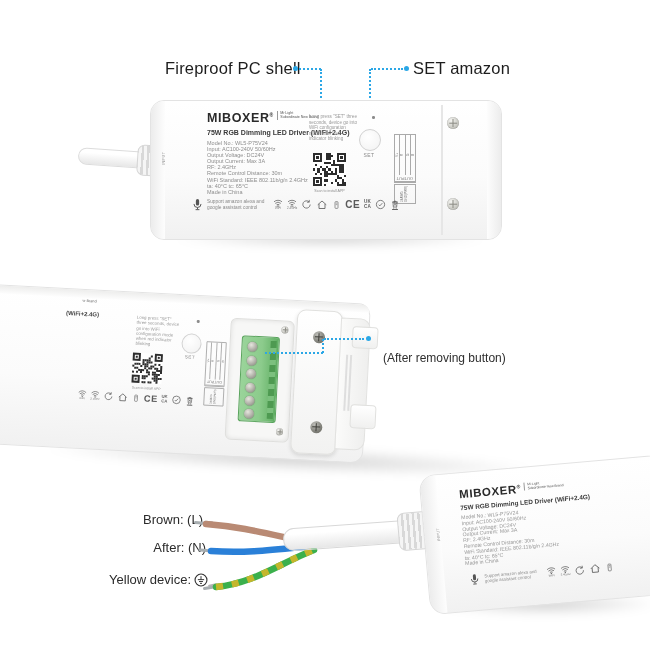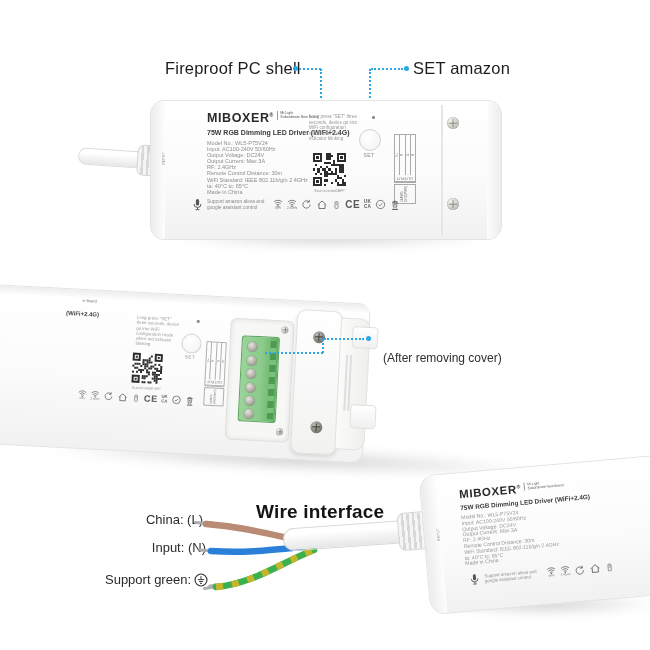--- a/index.html
+++ b/index.html
@@ -748,28 +748,27 @@
       <div class="abs slot" style="left:10px;top:36px;height:56px;"></div>
     </div>
     <div class="abs ear" style="left:434px;top:22px;width:24px;height:20px;"></div>
     <div class="abs ear" style="left:436px;top:100px;width:24px;height:22px;"></div>
   </div>
 
   <div class="abs dot-h" style="left:265px;top:352px;width:58px;"></div>
   <div class="abs dot-v" style="left:322px;top:339px;height:14px;"></div>
   <div class="abs dot-h" style="left:324px;top:338px;width:40px;"></div>
   <div class="abs dot-end" style="left:366px;top:336px;"></div>
-  <div class="abs callout-sub" style="left:383px;top:351px;">(After removing cover)</div>
-
-  <div class="abs" style="left:256px;top:501px;font-size:19px;font-weight:600;color:#141414;letter-spacing:.2px;">Wire interface</div>
-
-  <div class="abs wire-lb" style="left:100px;top:512px;width:103px;text-align:right;">China: (L)</div>
-  <div class="abs wire-lb" style="left:100px;top:540px;width:106px;text-align:right;">Input: (N)</div>
+  <div class="abs callout-sub" style="left:383px;top:351px;">(After removing button)</div>
+
+
+  <div class="abs wire-lb" style="left:100px;top:512px;width:103px;text-align:right;">Brown: (L)</div>
+  <div class="abs wire-lb" style="left:100px;top:540px;width:106px;text-align:right;">After: (N)</div>
   <div class="abs" style="left:60px;top:572px;width:148px;display:flex;justify-content:flex-end;align-items:center;gap:3px;">
-    <span class="wire-lb">Support green:</span>
+    <span class="wire-lb">Yellow device:</span>
     <svg width="14" height="14" viewBox="0 0 20 20">
         <circle cx="10" cy="10" r="8.5" fill="none" stroke="#333" stroke-width="1.6"></circle>
         <path d="M10 4.5v5M5.5 9.5h9M7.2 12.2h5.6M8.6 14.8h2.8" stroke="#333" stroke-width="1.4" fill="none"></path>
       </svg>
   </div>
   <div class="abs tickline" style="left:204px;top:521px;width:9px;transform:rotate(6deg);"></div>
   <div class="abs tickline" style="left:207px;top:549px;width:9px;transform:rotate(-3deg);"></div>
   <div class="abs tickline" style="left:208px;top:584px;width:9px;transform:rotate(-12deg);"></div>
 
   <svg class="abs" style="left:100px;top:495px;" width="340" height="130" viewBox="100 495 340 130">

